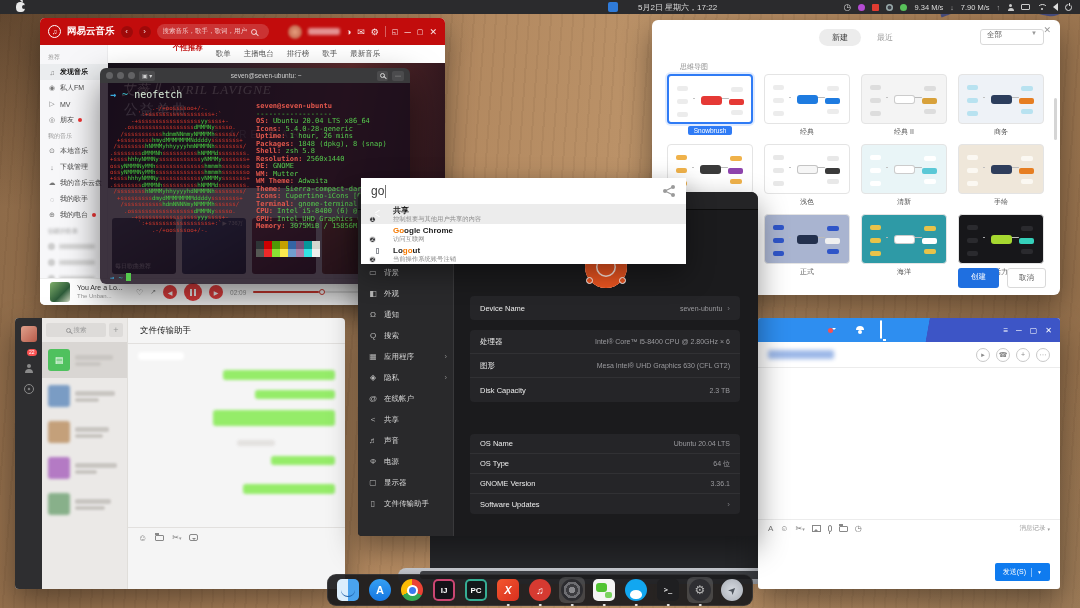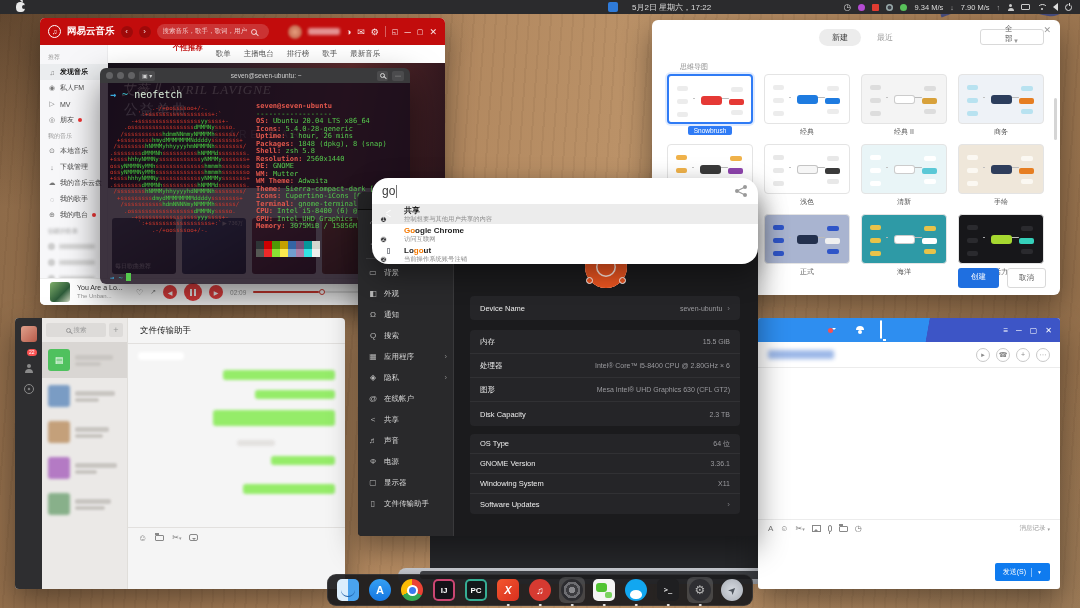--- a/index.html
+++ b/index.html
@@ -97,21 +97,21 @@
   #t-pal .prow{display:flex;}
   #t-pal i{display:block;width:8px;height:8px;}
   .t-line2{position:absolute;left:10px;top:190px;font-size:7px;}
   .cursorblk{display:inline-block;width:5px;height:8px;background:#55c94d;vertical-align:-1px;margin-left:3px;}
   
   #xmind{left:652px;top:20px;width:408px;height:275px;background:#fff;border-radius:6px;z-index:2;}
   .xm-close{position:absolute;top:5px;right:9px;color:#999;font-size:9px;}
   .xm-head{height:34px;display:flex;align-items:center;justify-content:center;gap:16px;position:relative;}
   .xm-pill{background:#ececec;border-radius:9px;padding:3px 13px;font-size:8px;color:#333;}
   .xm-tab2{font-size:8px;color:#9a9a9a;}
-  .xm-filter{position:absolute;right:16px;top:9px;width:64px;height:16px;border:1px solid #d9d9d9;border-radius:3px;display:flex;align-items:flex-end;justify-content:space-between;padding:0 24px;font-size:7.5px;color:#555;}
+  .xm-filter{position:absolute;right:16px;top:9px;width:64px;height:16px;border:1px solid #d9d9d9;border-radius:3px;display:flex;align-items:flex-start;justify-content:space-between;padding:0 6px;font-size:7.5px;color:#555;}
   .xm-sect{position:absolute;left:28px;top:42px;font-size:7px;color:#8a8a8a;}
   #xm-grid{position:absolute;left:15px;top:54px;right:12px;bottom:30px;}
   .xm-card{position:absolute;width:86px;height:50px;border:1px solid #e4e4e4;border-radius:4px;overflow:hidden;}
   .xm-card.sel{border:2px solid #2f7bf5;box-shadow:0 0 0 2px rgba(47,123,245,.15);}
   .xm-label{position:absolute;width:86px;text-align:center;font-size:7px;color:#555;}
   .xm-label .chip{background:#2f7bf5;color:#fff;border-radius:2px;padding:1px 6px;font-size:6.5px;}
   .mm{position:absolute;border-radius:2px;}
   .xm-foot{position:absolute;right:14px;bottom:7px;display:flex;gap:8px;}
   .xm-create{background:#1f6fe0;color:#fff;border-radius:3px;font-size:7.5px;padding:4px 13px;}
   .xm-cancel{background:#fff;color:#555;border:1px solid #d9d9d9;border-radius:3px;font-size:7.5px;padding:4px 11px;}
@@ -128,21 +128,21 @@
   #st-main{flex:1;position:relative;background:#1b1b1d;}
   .ubuntu-logo{position:absolute;left:50%;top:36px;transform:translateX(-50%);width:42px;height:42px;border-radius:50%;background:#e95420;box-shadow:inset 0 0 0 11px #e95420, inset 0 0 0 12.5px rgba(255,255,255,.85), inset 0 0 0 16px #e95420;}
   .ubuntu-logo i{position:absolute;width:7px;height:7px;border-radius:50%;background:#e95420;border:1.6px solid #fff;}
   .st-group{position:absolute;left:16px;right:18px;background:#252528;border-radius:4px;overflow:hidden;}
   .st-row{display:flex;align-items:center;justify-content:space-between;padding:0 10px;border-bottom:1px solid rgba(255,255,255,.06);}
   .st-row:last-child{border-bottom:none;}
   .st-k{color:#ececec;font-size:7.5px;}
   .st-v{color:#9a9a9e;font-size:7px;display:flex;align-items:center;gap:5px;}
   .st-v .chev{color:#7a7a7e;font-size:8px;}
   
-  #overlay{left:372px;top:178px;width:386px;height:86px;background:#fff;border-radius:16px;z-index:8;box-shadow:0 10px 28px rgba(0,0,0,.4);overflow:hidden;}
+  #overlay{left:361px;top:178px;width:325px;height:86px;background:#fff;border-radius:0;z-index:8;box-shadow:0 10px 28px rgba(0,0,0,.4);overflow:hidden;}
   .ov-input{height:26px;display:flex;align-items:center;padding:0 10px;}
   .ov-q{font-size:12px;color:#3a3a3a;}
   .ov-caret{width:1px;height:13px;background:#777;margin-left:1px;}
   .ov-share{margin-left:auto;}
   .ov-row{height:20px;display:flex;align-items:center;gap:8px;padding:0 10px;}
   .ov-row.sel{background:#ececec;}
   .ov-icwrap{position:relative;width:14px;height:14px;flex:none;}
   .ov-ic{width:13px;height:13px;border-radius:50%;position:relative;}
   .ov-badge{position:absolute;left:-2px;bottom:-2px;width:7px;height:7px;border-radius:50%;background:#3c3c3e;border:1px solid #fff;color:#fff;font-size:4.5px;display:flex;align-items:center;justify-content:center;}
   .ov-text{line-height:1.15;}
@@ -248,21 +248,21 @@
 <div class="abs laptop-base"></div>
 <div class="abs laptop-kb"></div>
 <svg id="pen" class="abs" width="130" height="22">
   <path d="M6 16 C 34 4, 66 2, 88 8 S 118 18, 126 11" stroke="#2a3f8f" stroke-width="3" fill="none" opacity="0.75"></path>
 </svg>
 
 <div id="topbar" class="abs flex">
   <div class="flex" style="padding-left:16px;">
       <span class="apple"></span>
     </div>
-  <div class="flex" style="position:absolute;left:608px;gap:14px;">
+  <div class="flex" style="position:absolute;left:608px;gap:20px;">
     <span style="width:10px;height:10px;border-radius:2px;background:#2f7bd9;display:inline-block;"></span>
     <span>5月2日 星期六，17:22</span>
   </div>
   <div class="flex tray" style="position:absolute;right:8px;height:14px;">
     <span style="color:#ccc;font-size:9px;">◷</span>
     <span class="tdot" style="background:#b44bd2;"></span>
     <span style="width:7px;height:7px;border-radius:1px;background:#e03c31;display:inline-block;"></span>
     <span class="tdot" style="background:#3b3f46;box-shadow:inset 0 0 0 1.5px #9aa;"></span>
     <span class="tdot" style="background:#58c15a;"></span>
     <span style="font-size:7.5px;">9.34 M/s</span>
@@ -839,61 +839,55 @@
           <div class="st-row" style="height: 24px;">
             <span class="st-k">Device Name</span>
             <span class="st-v">
               <span>seven-ubuntu</span>
               <span class="chev">›</span>
             </span>
           </div>
         </div>
         <div class="st-group" style="top: 120px;">
           <div class="st-row" style="height: 24px;">
-            <span class="st-k">内存</span>
-            <span class="st-v">
-              <span>15.5 GiB</span>
-            </span>
-          </div>
-          <div class="st-row" style="height: 24px;">
             <span class="st-k">处理器</span>
             <span class="st-v">
               <span>Intel® Core™ i5-8400 CPU @ 2.80GHz × 6</span>
             </span>
           </div>
           <div class="st-row" style="height: 24px;">
             <span class="st-k">图形</span>
             <span class="st-v">
               <span>Mesa Intel® UHD Graphics 630 (CFL GT2)</span>
             </span>
           </div>
           <div class="st-row" style="height: 24px;">
             <span class="st-k">Disk Capacity</span>
             <span class="st-v">
               <span>2.3 TB</span>
             </span>
           </div>
         </div>
         <div class="st-group" style="top: 224px;">
           <div class="st-row" style="height: 20px;">
+            <span class="st-k">OS Name</span>
+            <span class="st-v">
+              <span>Ubuntu 20.04 LTS</span>
+            </span>
+          </div>
+          <div class="st-row" style="height: 20px;">
             <span class="st-k">OS Type</span>
             <span class="st-v">
               <span>64 位</span>
             </span>
           </div>
           <div class="st-row" style="height: 20px;">
             <span class="st-k">GNOME Version</span>
             <span class="st-v">
               <span>3.36.1</span>
-            </span>
-          </div>
-          <div class="st-row" style="height: 20px;">
-            <span class="st-k">Windowing System</span>
-            <span class="st-v">
-              <span>X11</span>
             </span>
           </div>
           <div class="st-row" style="height: 20px;">
             <span class="st-k">Software Updates</span>
             <span class="st-v">
               <span></span>
               <span class="chev">›</span>
             </span>
           </div>
         </div>

